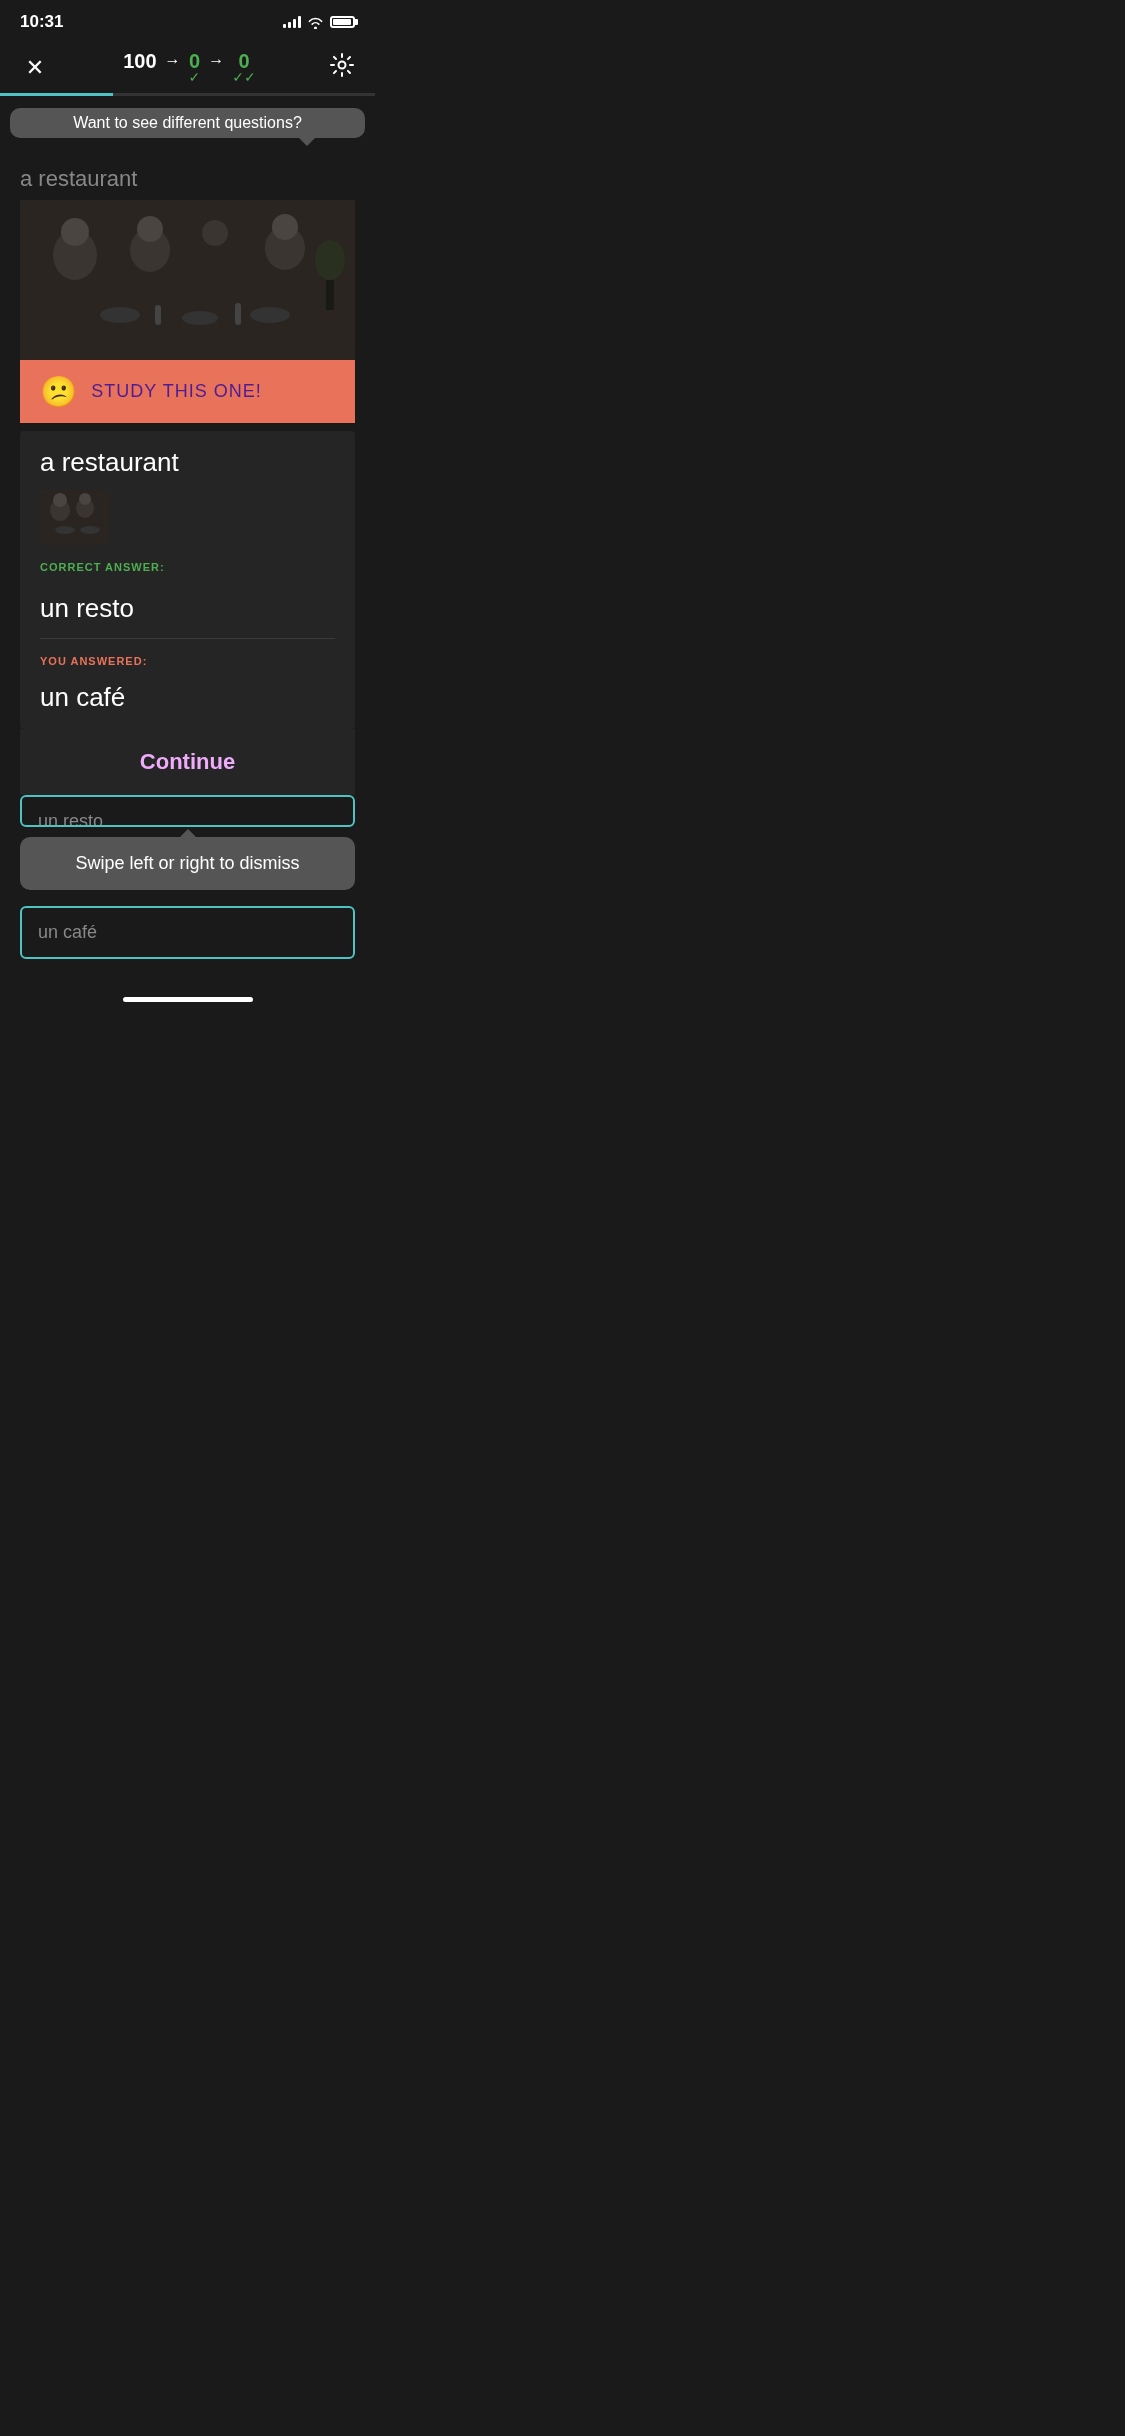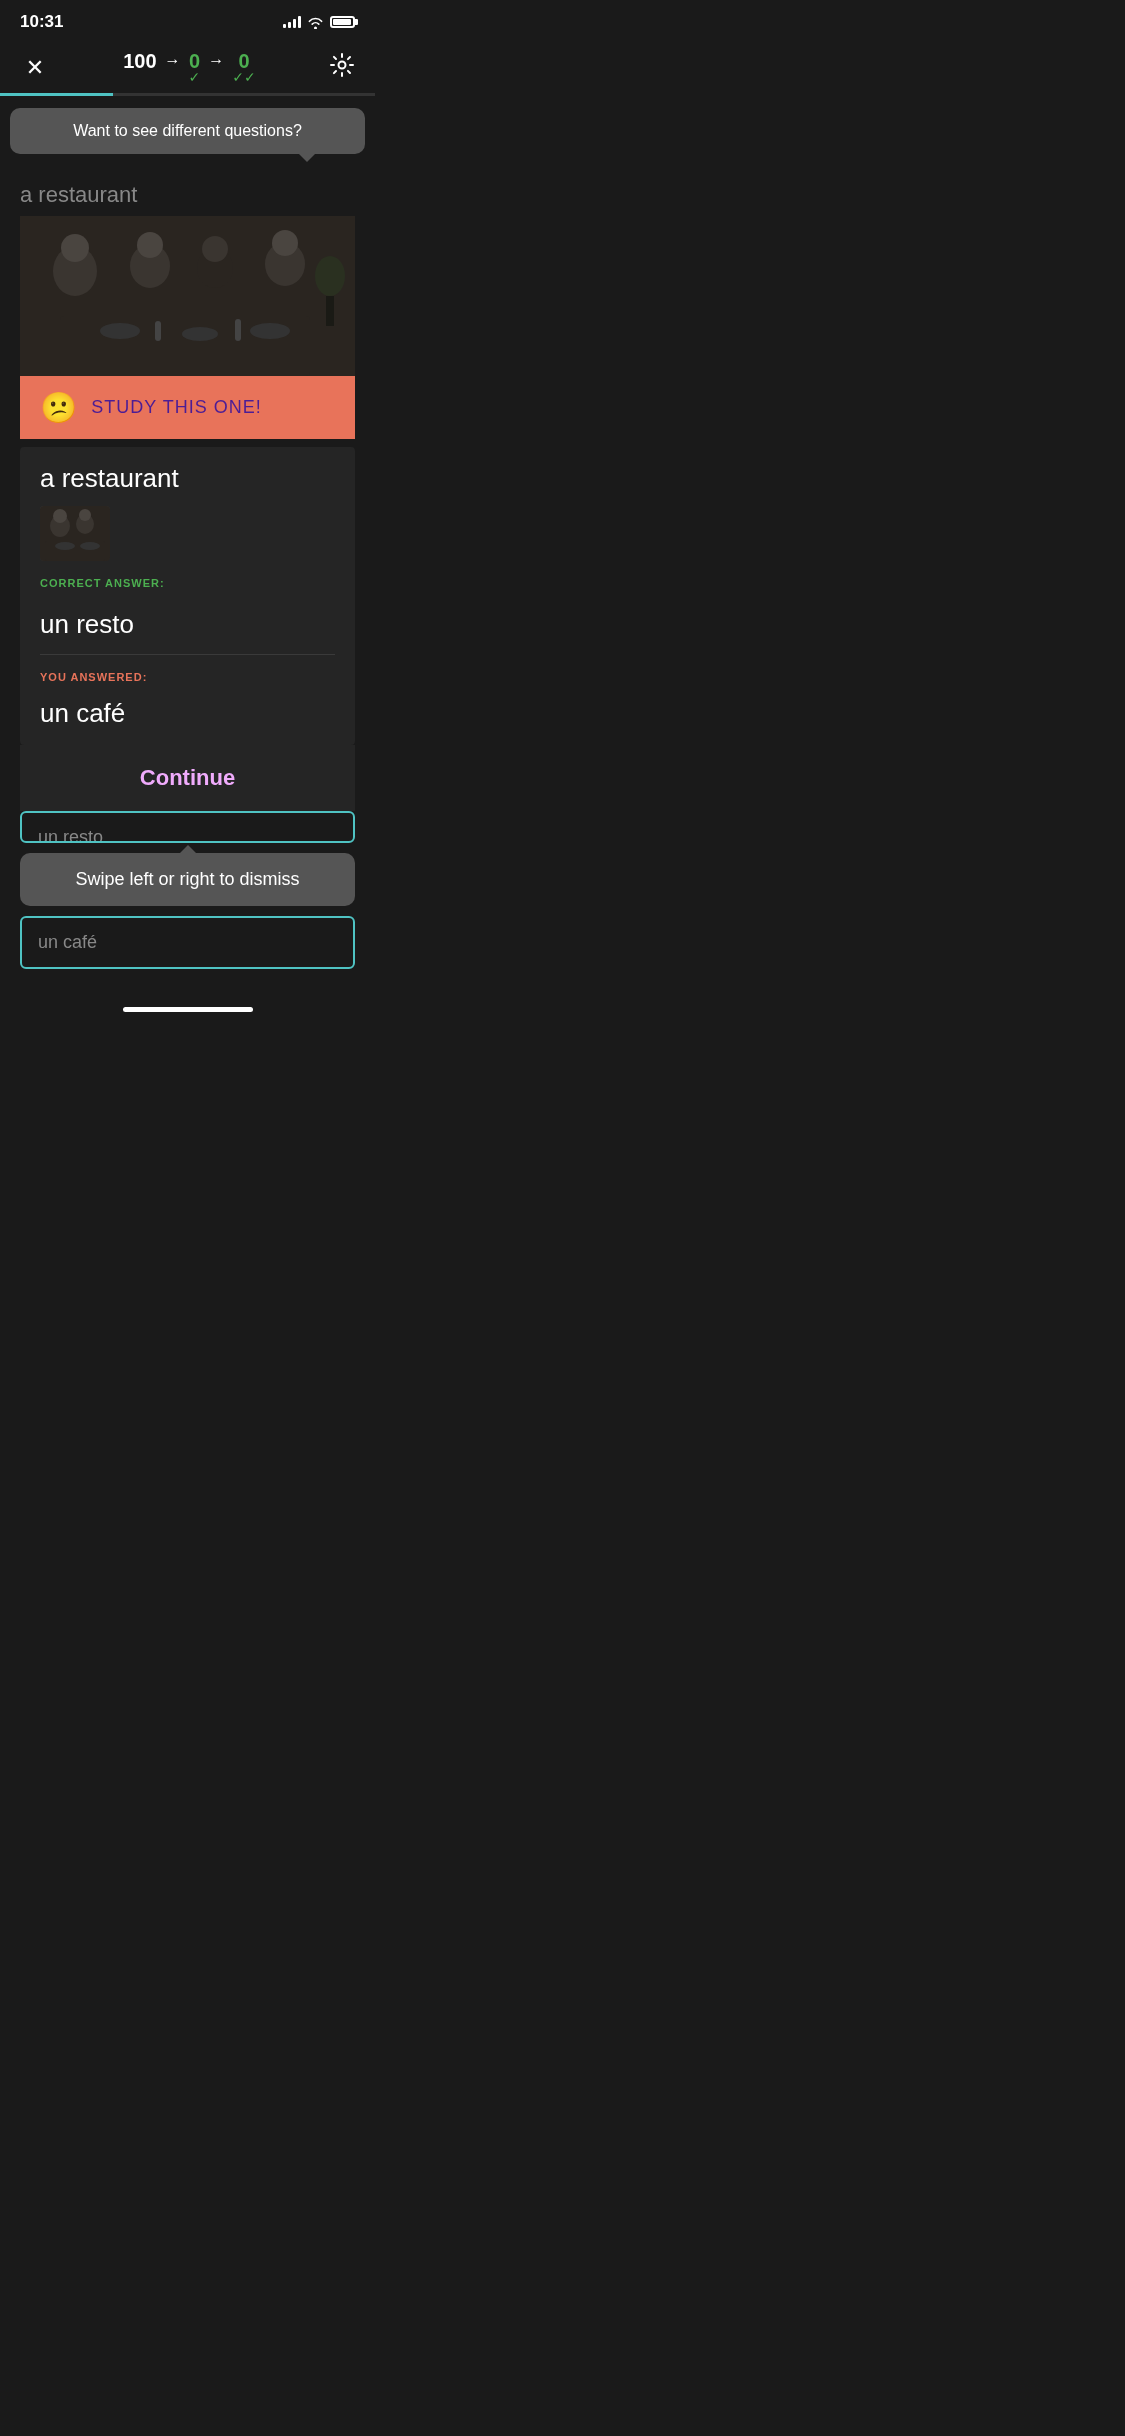--- a/index.html
+++ b/index.html
@@ -135,21 +135,21 @@
       height: 100%;
       background: #4fc3c3;
       width: 30%;
     }
 
     
     .tooltip-bubble {
       background: #555;
       color: #fff;
       border-radius: 10px;
-      padding: 14px 20px;
+      padding: 6px 20px;
       margin: 12px 10px;
       font-size: 16px;
       text-align: center;
       position: relative;
     }
     .tooltip-bubble::after {
       content: '';
       position: absolute;
       bottom: -8px;
       right: 50px;
@@ -277,21 +277,21 @@
       background: #252525;
       margin: 0 20px;
     }
 
     
     .bottom-tooltip {
       background: #555;
       color: #fff;
       border-radius: 10px;
       padding: 16px 20px;
-      margin: 0 20px 10px;
+      margin: 0 20px 16px;
       font-size: 18px;
       text-align: center;
       position: relative;
     }
     .bottom-tooltip::before {
       content: '';
       position: absolute;
       top: -8px;
       left: 50%;
       transform: translateX(-50%);

